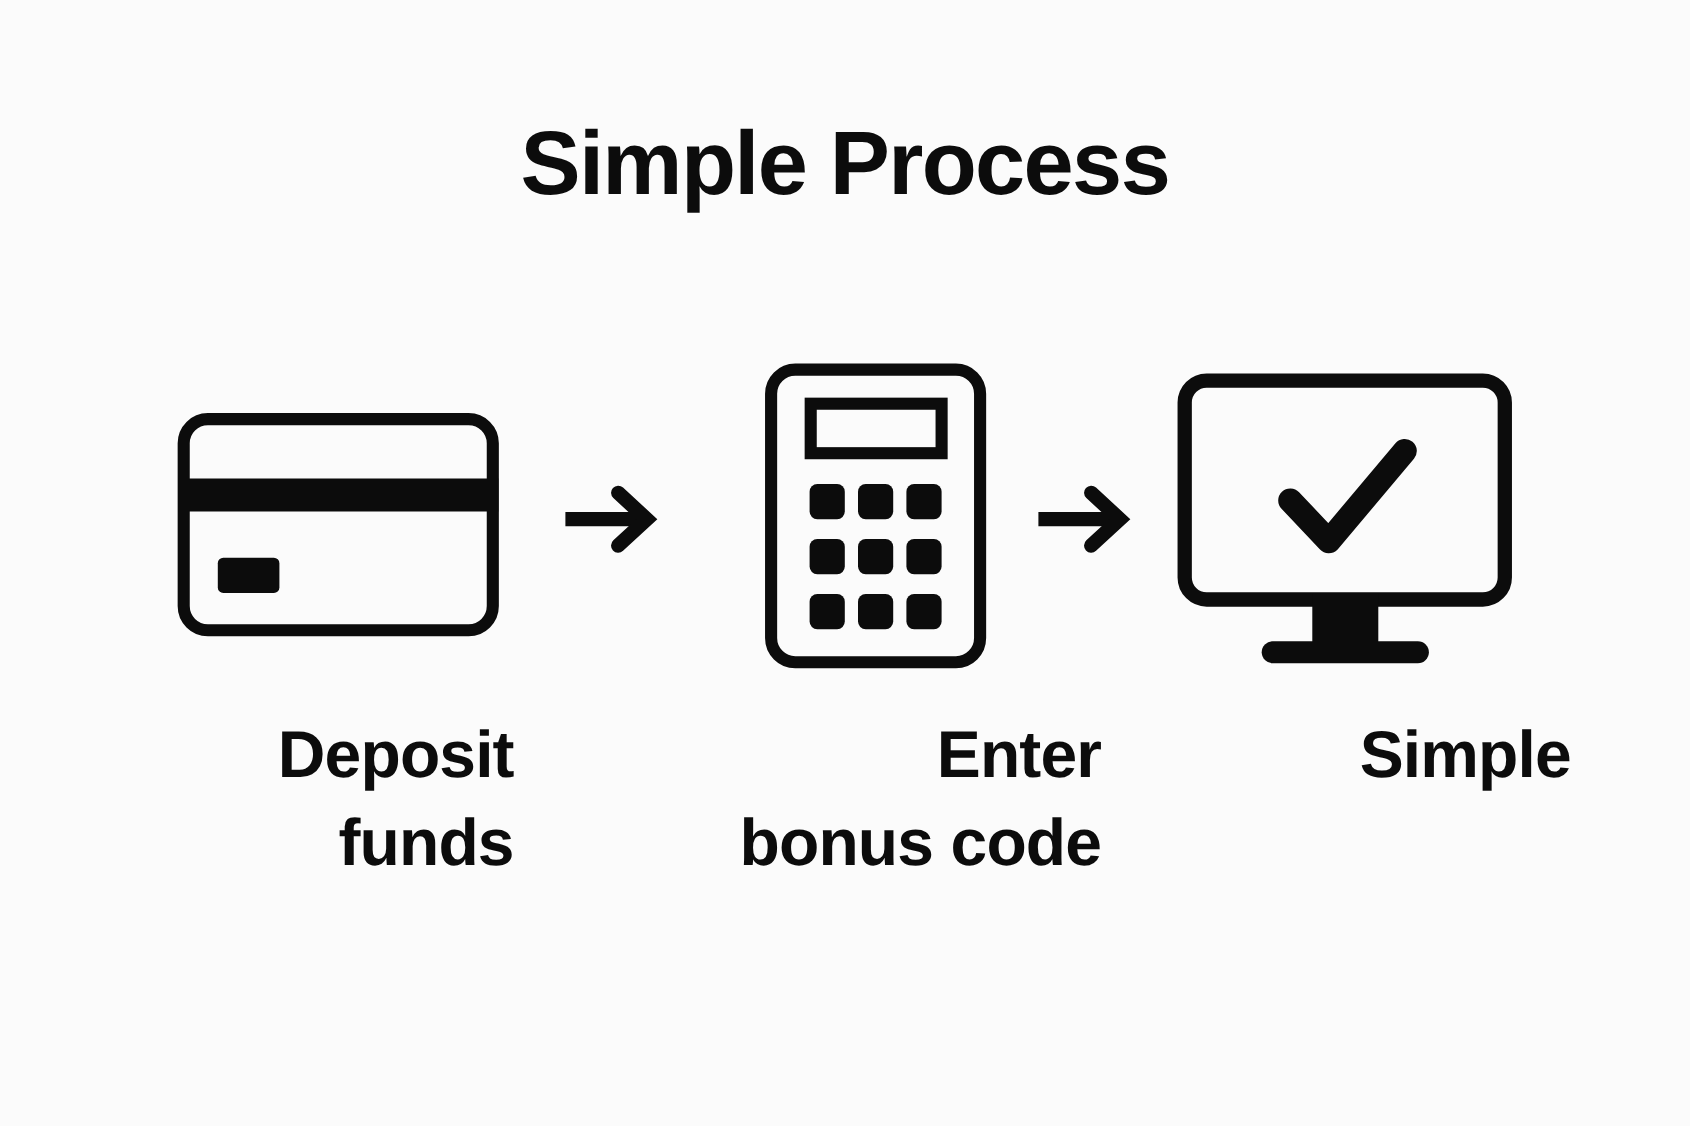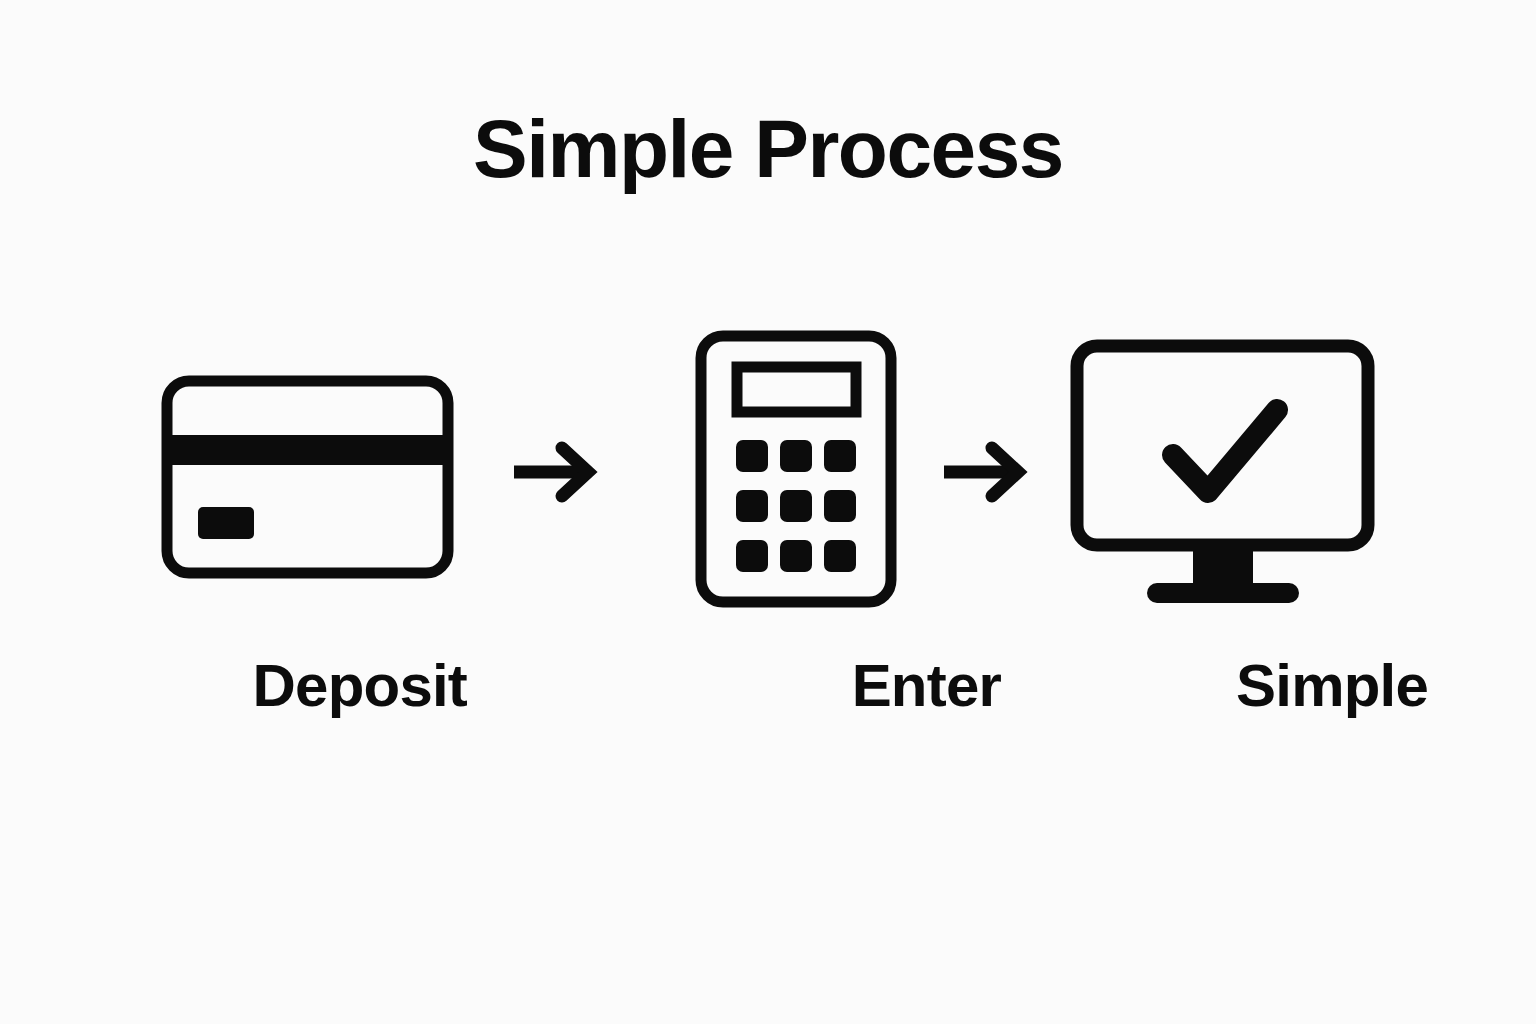--- a/index.html
+++ b/index.html
@@ -97,20 +97,21 @@
 
           <rect x="30" y="81" width="281" height="192" rx="22" ry="22" fill="none" stroke="#0c0c0c" stroke-width="11"></rect>
 
           <rect x="25" y="135" width="291" height="30" fill="#0c0c0c"></rect>
 
           <rect x="61" y="207" width="56" height="32" rx="5" ry="5" fill="#0c0c0c"></rect>
         </svg>
       </div>
       <div class="step-label">
         <span>Deposit</span>
+        <span class="line2">funds</span>
       </div>
     </div>
 
     <div class="step step-2">
       <div class="icon-slot">
         <svg width="330" height="320" viewBox="0 0 330 320" aria-hidden="true">
 
           <rect x="75" y="36" width="190" height="266" rx="22" ry="22" fill="none" stroke="#0c0c0c" stroke-width="11"></rect>
 
           <rect x="111" y="67" width="119" height="45" fill="none" stroke="#0c0c0c" stroke-width="11"></rect>
@@ -121,20 +122,21 @@
           <rect x="110" y="190" width="32" height="32" rx="7" ry="7" fill="#0c0c0c"></rect>
           <rect x="154" y="190" width="32" height="32" rx="7" ry="7" fill="#0c0c0c"></rect>
           <rect x="198" y="190" width="32" height="32" rx="7" ry="7" fill="#0c0c0c"></rect>
           <rect x="110" y="240" width="32" height="32" rx="7" ry="7" fill="#0c0c0c"></rect>
           <rect x="154" y="240" width="32" height="32" rx="7" ry="7" fill="#0c0c0c"></rect>
           <rect x="198" y="240" width="32" height="32" rx="7" ry="7" fill="#0c0c0c"></rect>
         </svg>
       </div>
       <div class="step-label">
         <span>Enter</span>
+        <span class="line2">bonus code</span>
       </div>
     </div>
 
     <div class="step step-3">
       <div class="icon-slot">
         <svg width="330" height="320" viewBox="0 0 330 320" aria-hidden="true">
 
           <rect x="24" y="46" width="291" height="199" rx="20" ry="20" fill="none" stroke="#0c0c0c" stroke-width="13"></rect>
 
           <rect x="140" y="240" width="60" height="50" fill="#0c0c0c"></rect>

